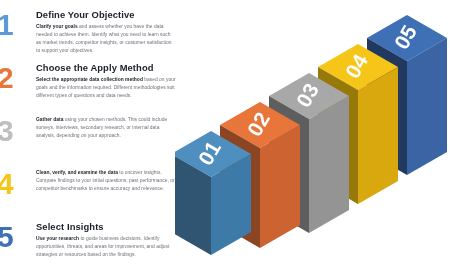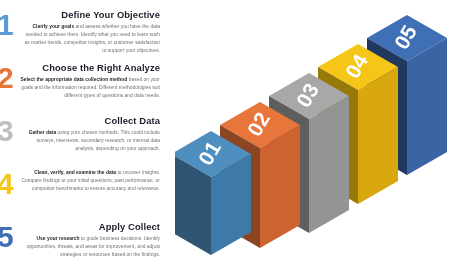--- a/index.html
+++ b/index.html
@@ -12,21 +12,21 @@
   #wrap{position:absolute;inset:0;}
 
   
   #steps{position:absolute;left:0;top:0;width:180px;height:280px;}
   .step{position:absolute;left:0;width:180px;}
   .num{
     position:absolute;left:-3px;top:0;
     font-size:30px;font-weight:700;line-height:1;
     letter-spacing:-1px;
   }
-  .txtcol{position:absolute;left:20px;width:140px;text-align:right;}
+  .txtcol{position:absolute;left:36px;width:140px;}
   .head{
     font-size:9.4px;font-weight:700;color:#1b1f2a;
     letter-spacing:.1px;margin:0 0 3px 0;line-height:1.1;
   }
   .body{
     font-size:4.9px;line-height:1.62;color:#6d7179;
     margin:0;letter-spacing:.02px;
   }
   .body b{color:#23262d;font-weight:700;}
 
@@ -49,44 +49,43 @@
       <div class="num" style="color: rgb(91, 155, 213);">1</div>
       <div class="txtcol">
         <div class="head">Define Your Objective</div>
         <p class="body"><b>Clarify your goals</b><span> and assess whether you have the data needed to achieve them. Identify what you need to learn such as market trends, competitor insights, or customer satisfaction to support your objectives.</span></p>
       </div>
     </div>
 
     <div class="step" style="top:63px;">
       <div class="num" style="color: rgb(232, 118, 58);">2</div>
       <div class="txtcol">
-        <div class="head">Choose the Right Analyze</div>
+        <div class="head">Choose the Apply Method</div>
         <p class="body"><b>Select the appropriate data collection method</b><span> based on your goals and the information required. Different methodologies suit different types of questions and data needs.</span></p>
       </div>
     </div>
 
     <div class="step" style="top:116px;">
       <div class="num" style="color: rgb(191, 191, 191);">3</div>
       <div class="txtcol">
-        <div class="head">Collect Data</div>
         <p class="body"><b>Gather data</b><span> using your chosen methods. This could include surveys, interviews, secondary research, or internal data analysis, depending on your approach.</span></p>
       </div>
     </div>
 
     <div class="step" style="top:169px;">
       <div class="num" style="color: rgb(245, 197, 24);">4</div>
       <div class="txtcol">
         <p class="body"><b>Clean, verify, and examine the data</b><span> to uncover insights. Compare findings to your initial questions, past performance, or competitor benchmarks to ensure accuracy and relevance.</span></p>
       </div>
     </div>
 
     <div class="step" style="top:222px;">
       <div class="num" style="color: rgb(63, 111, 181);">5</div>
       <div class="txtcol">
-        <div class="head">Apply Collect</div>
+        <div class="head">Select Insights</div>
         <p class="body"><b>Use your research</b><span> to guide business decisions. Identify opportunities, threats, and areas for improvement, and adjust strategies or resources based on the findings.</span></p>
       </div>
     </div>
 
   </div>
 
   <div id="stairs">
     <svg viewBox="0 0 275 280" xmlns="http://www.w3.org/2000/svg">
 
       <g>

